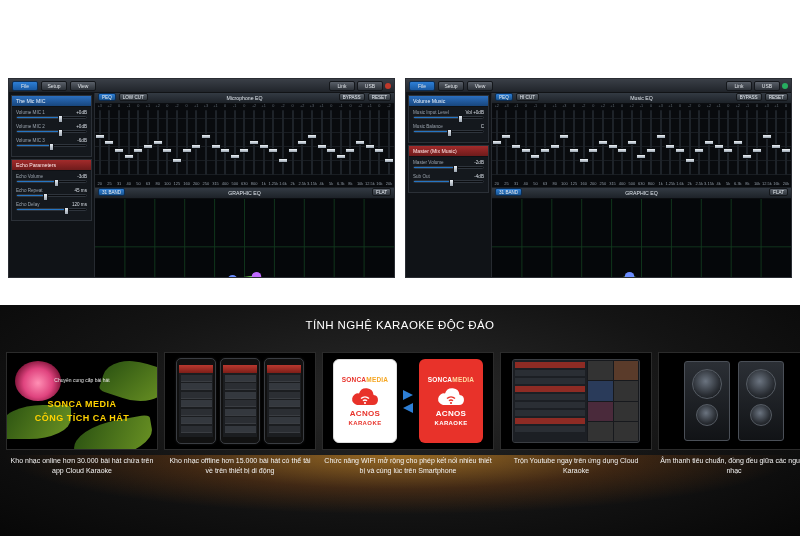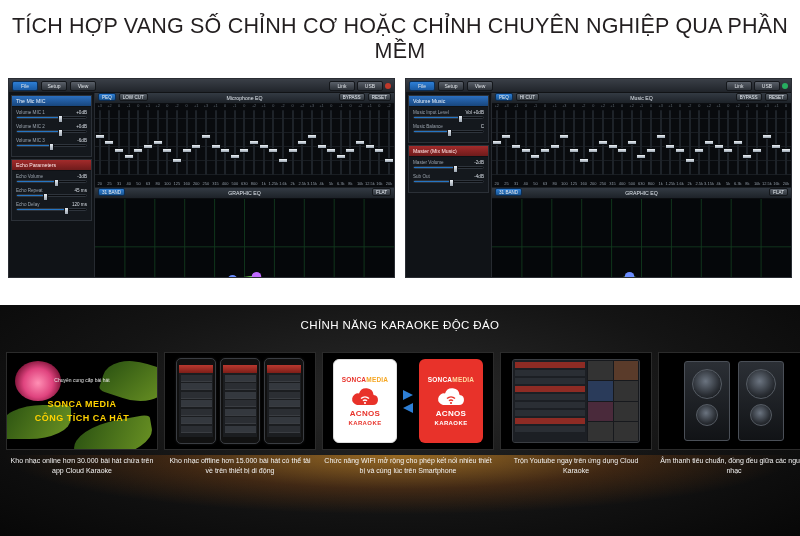--- a/index.html
+++ b/index.html
@@ -228,21 +228,20 @@
   .spk .drv { position:absolute; left:50%; margin-left:-15px; width:30px; height:30px; border-radius:50%;
     background: radial-gradient(circle at 45% 40%, #6b7480 0%, #2a2e34 60%, #0b0d0f 100%); border:1px solid #555b63; }
   .spk .drv.top { top:7px; }
   .spk .drv.bot { top:42px; width:22px; height:22px; margin-left:-11px; }
 </style>
 </head>
 <body>
 
 <div class="page">
 
-  <div class="headline">TÍCH HỢP VANG SỐ CHỈNH CƠ HOẶC CHỈNH CHUYÊN NGHIỆP QUA PHẦN MỀM</div>
 
   <div class="panels">
 
     <div class="mixer">
       <div class="mx-topbar">
         <div class="mx-tb-btn active">File</div>
         <div class="mx-tb-btn">Setup</div>
         <div class="mx-tb-btn">View</div>
         <div class="mx-tb-spacer"></div>
         <div class="mx-tb-right">
@@ -904,21 +903,21 @@
               <circle cx="86" cy="38" r="1.6" fill="#7ae04a"></circle>
                 <circle cx="94" cy="52" r="1.6" fill="#4ad2e0"></circle>
             </g>
           </svg>
         </div>
       </div>
     </div>
   </div>
 
   <div class="banner">
-    <div class="banner-title">CHỈNH NĂNG KARAOKE ĐỘC ĐÁO</div>
+    <div class="banner-title">TÍNH NGHỆ KARAOKE ĐỘC ĐÁO</div>
     <div class="bn-glow"></div>
 
     <div class="cards">
 
       <div class="card">
         <div class="thumb c1">
           <div class="leaf" style="left:-6px;top:52px;width:70px;height:34px;"></div>
           <div class="leaf" style="right:-10px;top:8px;width:64px;height:40px;transform:rotate(18deg);"></div>
           <div class="leaf" style="right:4px;bottom:-8px;width:80px;height:36px;transform:rotate(-10deg);"></div>
           <div class="flower"></div>

